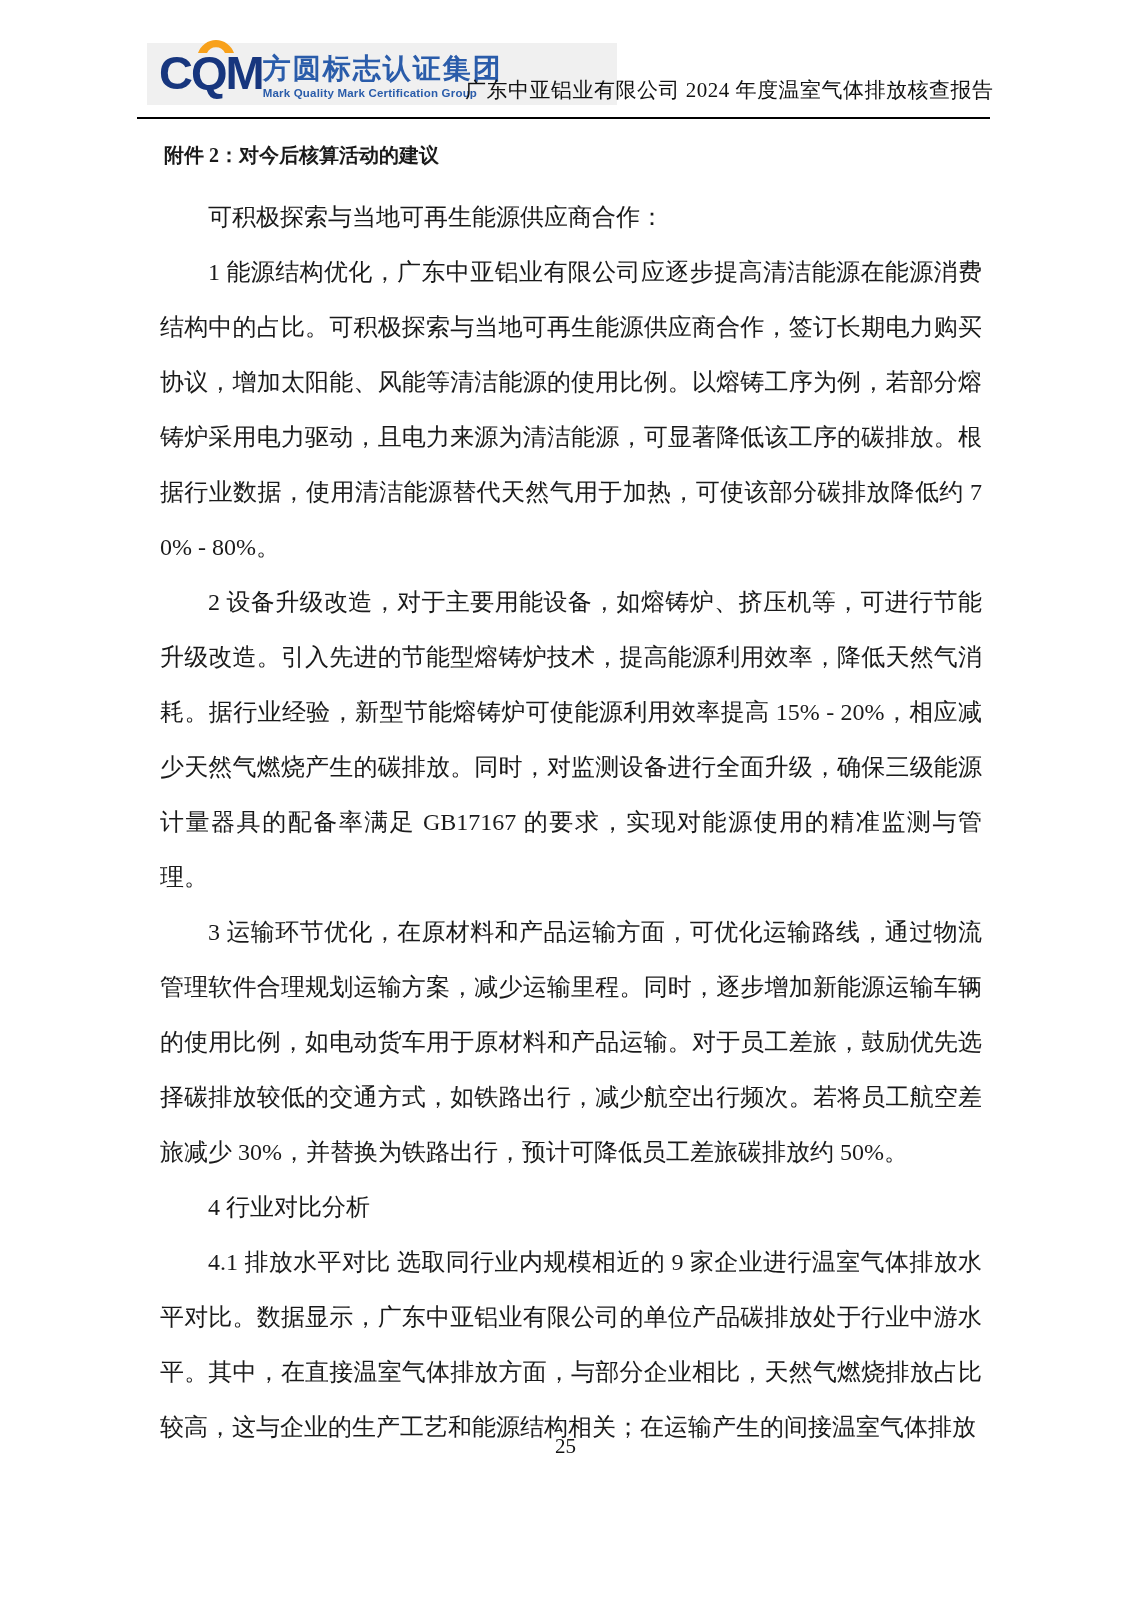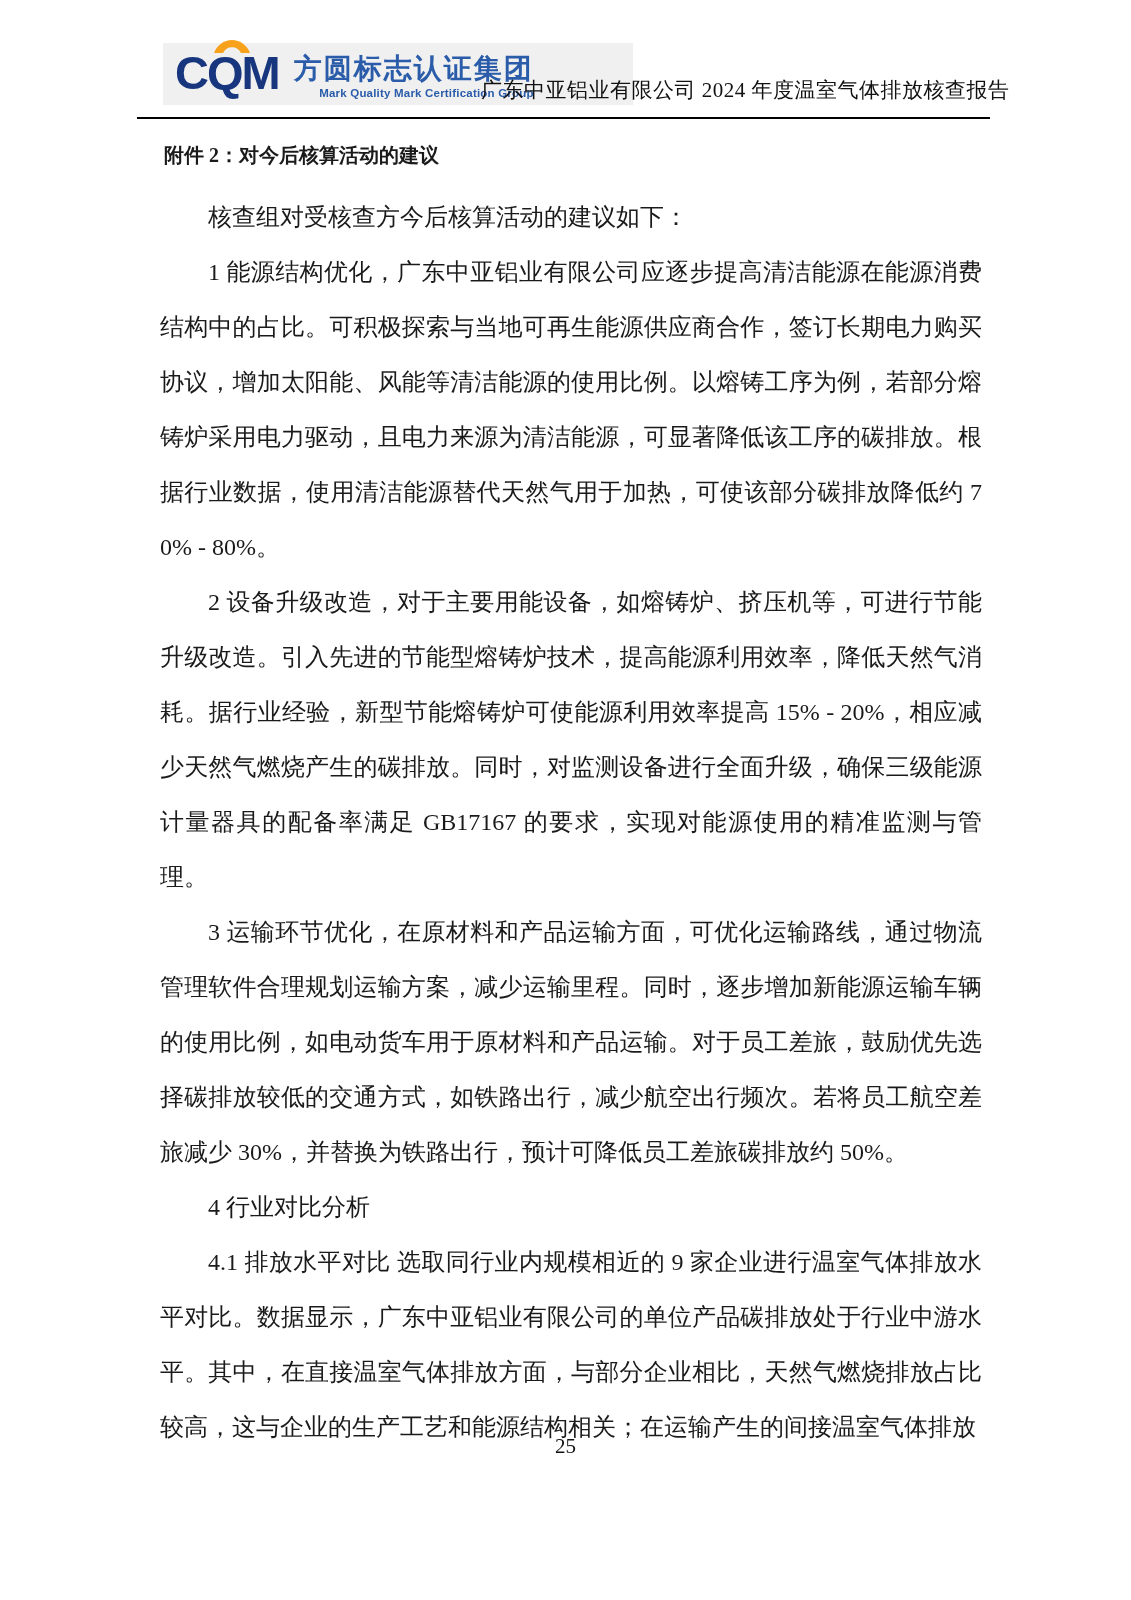--- a/index.html
+++ b/index.html
@@ -7,34 +7,34 @@
     position:relative;
     width:1131px;
     height:1600px;
     background:#ffffff;
     overflow:hidden;
     font-family:"Liberation Serif","DejaVu Serif",serif;
     color:#1a1a1a;
   }
 
   
-  .header{position:absolute;left:163px;top:43px;width:843px;height:64px;text-decoration:underline;}
+  .header{position:absolute;left:147px;top:43px;width:843px;height:64px;text-decoration:underline;}
   .logo-band{
     position:absolute;left:0;top:0;width:470px;height:62px;
     background:#f0f0f0;
   }
   .logo{position:absolute;left:12px;top:2px;display:flex;align-items:flex-start;}
   .cqm-wrap{position:relative;}
   .cqm{
     font-family:"Liberation Sans","DejaVu Sans",sans-serif;
     font-weight:bold;font-size:47px;line-height:56px;
     color:#17367e;letter-spacing:-2px;
   }
   .arc{position:absolute;left:36px;top:-9px;width:42px;height:17px;}
-  .logo-text{margin-left:15px;padding-top:9px;font-family:"Liberation Sans","DejaVu Sans",sans-serif;text-align:right;}
+  .logo-text{padding-top:9px;font-family:"Liberation Sans","DejaVu Sans",sans-serif;}
   .logo-cn{
     font-weight:bold;font-size:28px;line-height:30px;
     color:#2a5caa;letter-spacing:2px;white-space:nowrap;
   }
   .logo-en{
     font-weight:bold;font-size:11.5px;line-height:13px;margin-top:3px;
     color:#2a5caa;letter-spacing:0.2px;white-space:nowrap;
   }
   .report-title{
     position:absolute;left:318px;top:33px;z-index:2;
@@ -90,21 +90,21 @@
         </div>
       </div>
     </div>
     <div class="report-title">广东中亚铝业有限公司 2024 年度温室气体排放核查报告</div>
   </div>
   <div class="header-rule"></div>
 
   <div class="content">
     <h1 class="section-title">附件 2：对今后核算活动的建议</h1>
     <div class="body-text">
-      <p>核查组对受核查方今后核算活动的建议如下：</p>
+      <p>可积极探索与当地可再生能源供应商合作：</p>
       <p>1 能源结构优化，广东中亚铝业有限公司应逐步提高清洁能源在能源消费结构中的占比。可积极探索与当地可再生能源供应商合作，签订长期电力购买协议，增加太阳能、风能等清洁能源的使用比例。以熔铸工序为例，若部分熔铸炉采用电力驱动，且电力来源为清洁能源，可显著降低该工序的碳排放。根据行业数据，使用清洁能源替代天然气用于加热，可使该部分碳排放降低约 70% - 80%。</p>
       <p>2 设备升级改造，对于主要用能设备，如熔铸炉、挤压机等，可进行节能升级改造。引入先进的节能型熔铸炉技术，提高能源利用效率，降低天然气消耗。据行业经验，新型节能熔铸炉可使能源利用效率提高 15% - 20%，相应减少天然气燃烧产生的碳排放。同时，对监测设备进行全面升级，确保三级能源计量器具的配备率满足 GB17167 的要求，实现对能源使用的精准监测与管理。</p>
       <p>3 运输环节优化，在原材料和产品运输方面，可优化运输路线，通过物流管理软件合理规划运输方案，减少运输里程。同时，逐步增加新能源运输车辆的使用比例，如电动货车用于原材料和产品运输。对于员工差旅，鼓励优先选择碳排放较低的交通方式，如铁路出行，减少航空出行频次。若将员工航空差旅减少 30%，并替换为铁路出行，预计可降低员工差旅碳排放约 50%。</p>
       <p>4 行业对比分析</p>
       <p>4.1 排放水平对比 选取同行业内规模相近的 9 家企业进行温室气体排放水平对比。数据显示，广东中亚铝业有限公司的单位产品碳排放处于行业中游水平。其中，在直接温室气体排放方面，与部分企业相比，天然气燃烧排放占比较高，这与企业的生产工艺和能源结构相关；在运输产生的间接温室气体排放</p>
     </div>
   </div>
 
   <div class="page-number">25</div>
 

